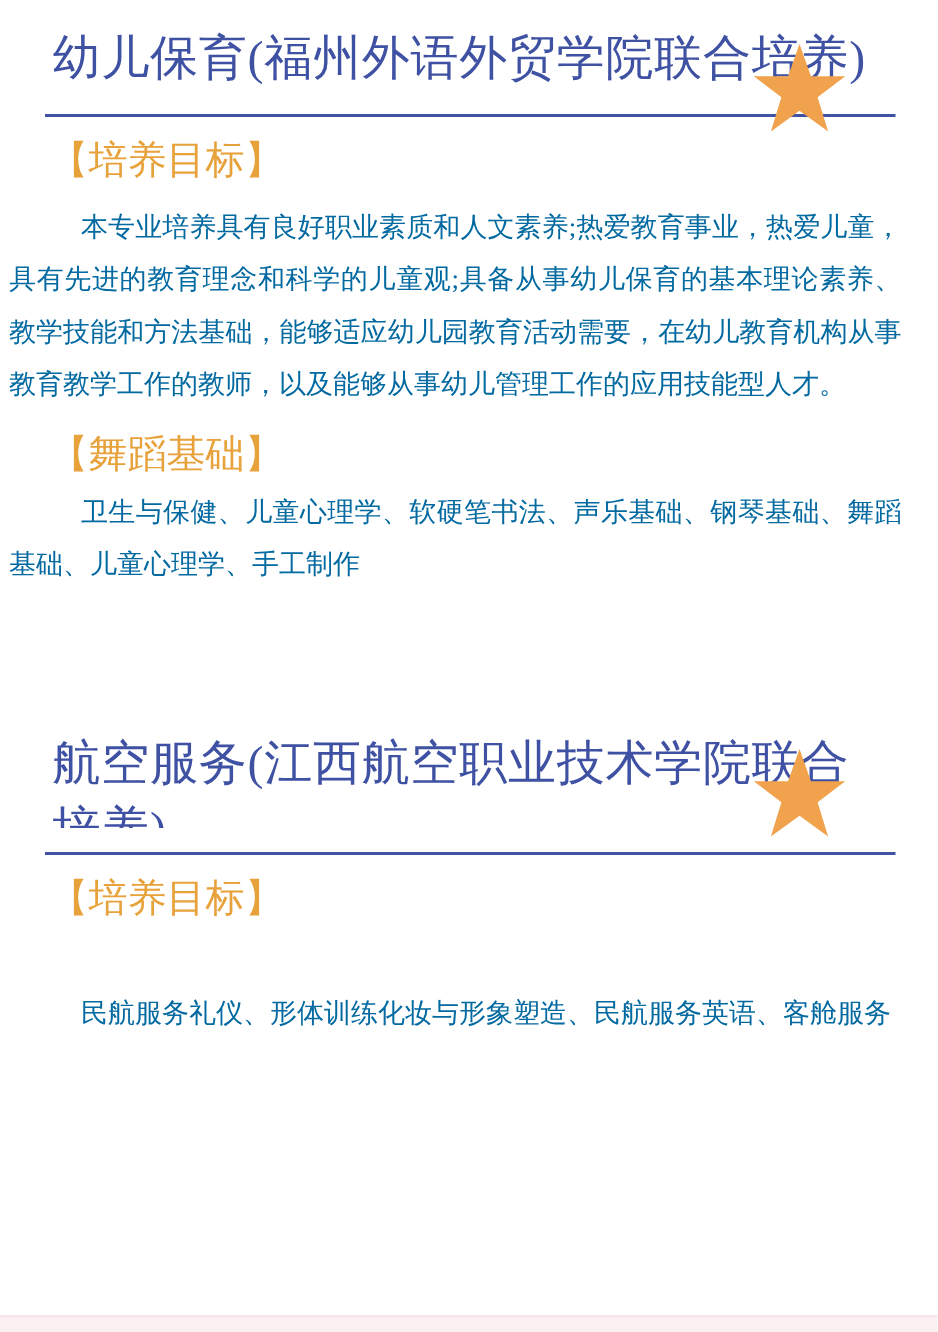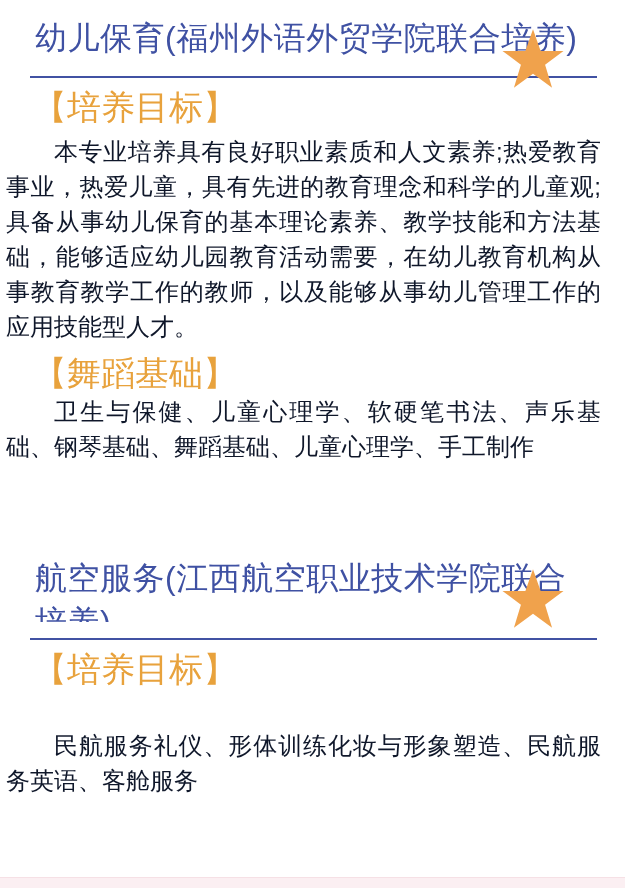--- a/index.html
+++ b/index.html
@@ -2,21 +2,21 @@
 <html><head>
 <meta charset="utf-8">
 <style>
   html, body { margin: 0; padding: 0; }
   .page {
     position: relative;
     width: 625px;
     height: 888px;
     background: #ffffff;
     overflow: hidden;
-    font-family: Liberation Sans, sans-serif;
+    font-family: Liberation Serif, serif;
   }
 
   
   .header {
     position: relative;
     margin: 0 28px 0 35px;
   }
   .title {
     margin: 0;
     padding-top: 16px;
@@ -44,31 +44,31 @@
     width: 64px;
     height: 61px;
     z-index: 2;
   }
   .star svg { display: block; width: 100%; height: 100%; }
   .star polygon { fill: #F0A24C; }
 
   
   .subhead {
     margin: 14px 6px 0 33px;
-    font-size: 34px;
+    font-size: 26px;
     line-height: 30px;
     font-weight: 400;
     color: #E8A23C;
   }
   .body-text {
     margin: 12px 16px 0 0;
     padding: 0 8px 0 6px;
-    font-size: 24px;
+    font-size: 18px;
     line-height: 35px;
-    color: #0f172a;
+    color: #0369a1;
     text-indent: 48px;
     text-align: justify;
   }
   .courses-1 { margin-top: 6px; }
   .courses-2 { margin-top: 44px; }
   .section-2 { margin-top: 76px; }
 
   .footer-bar {
     position: absolute;
     left: 0;

